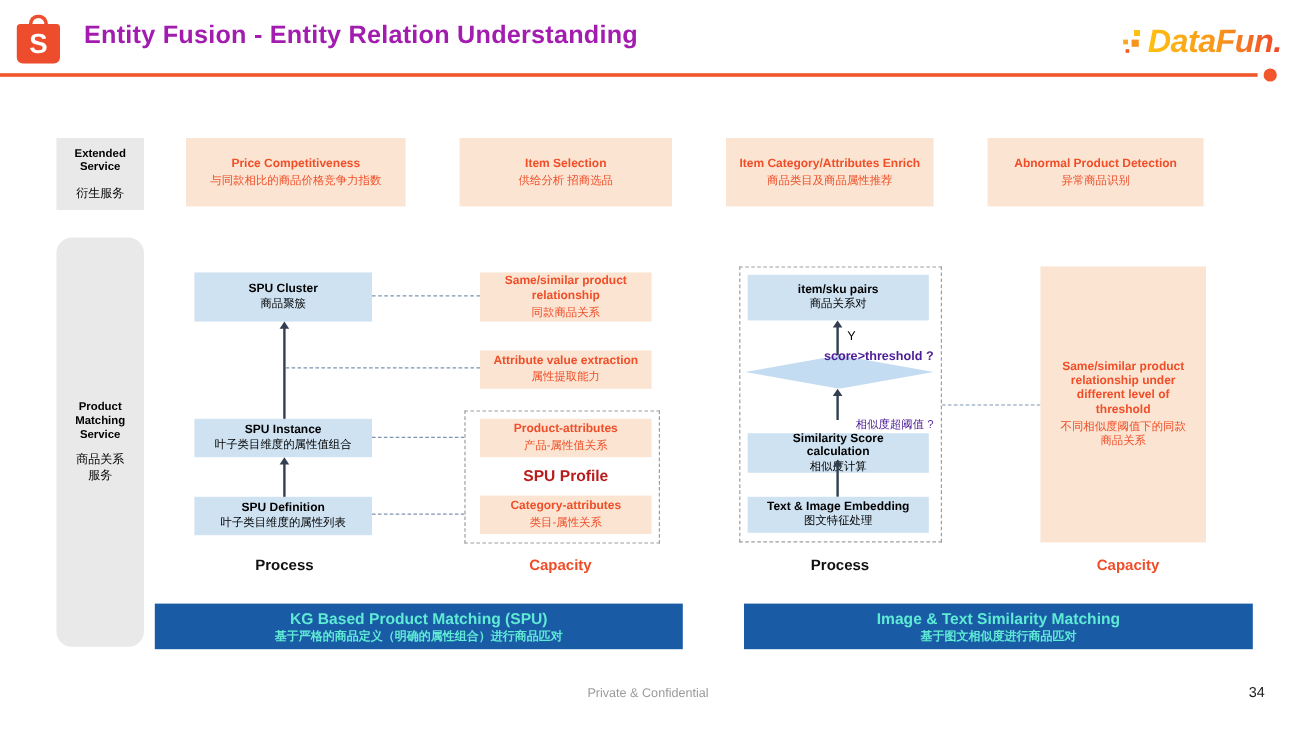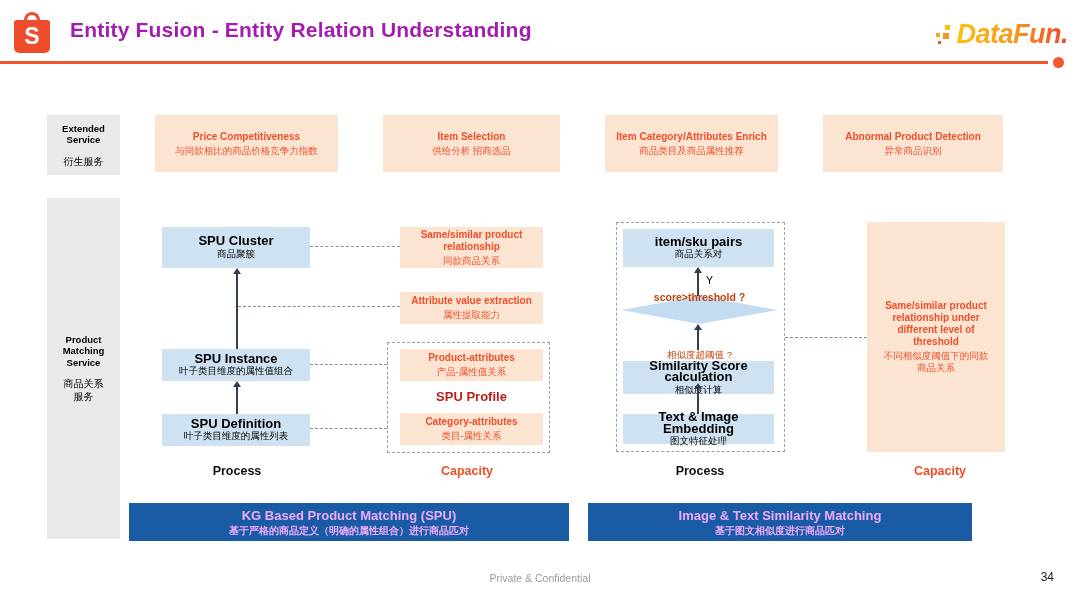--- a/index.html
+++ b/index.html
@@ -21,39 +21,39 @@
     -webkit-background-clip:text;background-clip:text;color:transparent;line-height:1.1;}
 
   
   .gbox{position:absolute;background:#e9e9e9;display:flex;flex-direction:column;align-items:center;justify-content:center;text-align:center;color:#000;}
   .gbox .en{font-weight:bold;font-size:9.5px;line-height:11.5px;white-space:pre-line;}
   .gbox .zh{font-size:10px;line-height:13px;margin-top:9px;white-space:pre-line;}
   .obox{position:absolute;background:#fbe5d2;display:flex;flex-direction:column;align-items:center;justify-content:center;text-align:center;color:#f04e29;padding:2px 8px;box-sizing:border-box;}
   .obox .en{font-weight:bold;font-size:10px;line-height:12px;}
   .obox .zh{font-size:9.5px;line-height:12px;margin-top:2px;}
   .bbox{position:absolute;background:#cfe2f2;display:flex;flex-direction:column;align-items:center;justify-content:center;text-align:center;color:#000;padding:1px 4px;box-sizing:border-box;}
-  .bbox .en{font-weight:bold;font-size:13px;line-height:11.5px;}
+  .bbox .en{font-weight:bold;font-size:10px;line-height:11.5px;}
   .bbox .zh{font-size:9.5px;line-height:12px;margin-top:1px;}
 
   
   .dash-h{position:absolute;height:0;border-top:1.5px dashed #7f93ad;}
   .dash-box{position:absolute;border:1.5px dashed #9e9e9e;box-sizing:border-box;}
   .vline{position:absolute;width:1.5px;background:#333f50;}
   .ahead{position:absolute;width:0;height:0;border-left:4px solid transparent;border-right:4px solid transparent;border-bottom:6px solid #333f50;}
   .diamond{position:absolute;background:rgba(191,217,240,.92);clip-path:polygon(50% 0,100% 50%,50% 100%,0 50%);}
-  .diamond-text{position:absolute;text-align:center;color:#c2410c;}
+  .diamond-text{position:absolute;text-align:right;color:#4c1d95;}
   .diamond-text .en{font-weight:bold;font-size:10.5px;line-height:13px;}
   .diamond-text .zh{font-size:9.5px;line-height:13px;margin-top:44px;}
   .ylabel{position:absolute;font-size:10.5px;color:#000;}
 
   
   .flow-label{position:absolute;width:90px;text-align:center;font-size:12.5px;font-weight:bold;}
   .flow-label.process{color:#111;}
   .flow-label.capacity{color:#f04e29;}
-  .banner{position:absolute;background:#1a5ba6;color:#f0abfc;display:flex;flex-direction:column;align-items:center;justify-content:center;text-align:center;}
+  .banner{position:absolute;background:#1a5ba6;color:#5eead4;display:flex;flex-direction:column;align-items:center;justify-content:center;text-align:center;}
   .banner .en{font-weight:bold;font-size:13px;line-height:16px;}
   .banner .zh{font-weight:bold;font-size:10px;line-height:13px;}
   .profile-label{position:absolute;text-align:center;font-weight:bold;font-size:13px;color:#b91c1c;}
   .footer-conf{position:absolute;left:0;top:572px;width:1080px;text-align:center;font-size:10.5px;color:#9b9b9b;}
   .footer-page{position:absolute;right:26px;top:570px;font-size:12px;color:#222;}
 </style>
 </head>
 <body>
 
 <div class="slide">
@@ -75,21 +75,21 @@
       <rect x="4" y="17" width="3" height="3" fill="#f15a24"></rect>
     </svg>
     <span class="wordmark">DataFun.</span>
   </div>
 
   <div class="gbox" style="left:47px;top:115px;width:73px;height:60px;">
     <span class="en">Extended
 Service</span>
     <span class="zh">衍生服务</span>
   </div>
-  <div class="gbox" style="left:47px;top:198px;width:73px;height:341px;">
+  <div class="gbox" style="left:47px;top:198px;width:73px;height:341px;border-radius:13px;">
     <span class="en">Product
 Matching
 Service</span>
     <span class="zh">商品关系
 服务</span>
   </div>
 
   <div class="obox" style="left:155px;top:115px;width:183px;height:57px;">
     <span class="en">Price Competitiveness</span>
     <span class="zh">与同款相比的商品价格竞争力指数</span>
@@ -183,21 +183,21 @@
 
   <div class="flow-label process" style="left:192px;top:464px;">Process</div>
   <div class="flow-label capacity" style="left:422px;top:464px;">Capacity</div>
   <div class="flow-label process" style="left:655px;top:464px;">Process</div>
   <div class="flow-label capacity" style="left:895px;top:464px;">Capacity</div>
 
   <div class="banner" style="left:129px;top:503px;width:440px;height:38px;">
     <span class="en">KG Based Product Matching (SPU)</span>
     <span class="zh">基于严格的商品定义（明确的属性组合）进行商品匹对</span>
   </div>
-  <div class="banner" style="left:588px;top:503px;width:384px;height:38px;">
+  <div class="banner" style="left:620px;top:503px;width:424px;height:38px;">
     <span class="en">Image &amp; Text Similarity Matching</span>
     <span class="zh">基于图文相似度进行商品匹对</span>
   </div>
 
   <div class="footer-conf">Private &amp; Confidential</div>
   <div class="footer-page">34</div>
 
 </div>
 
 </body></html>

